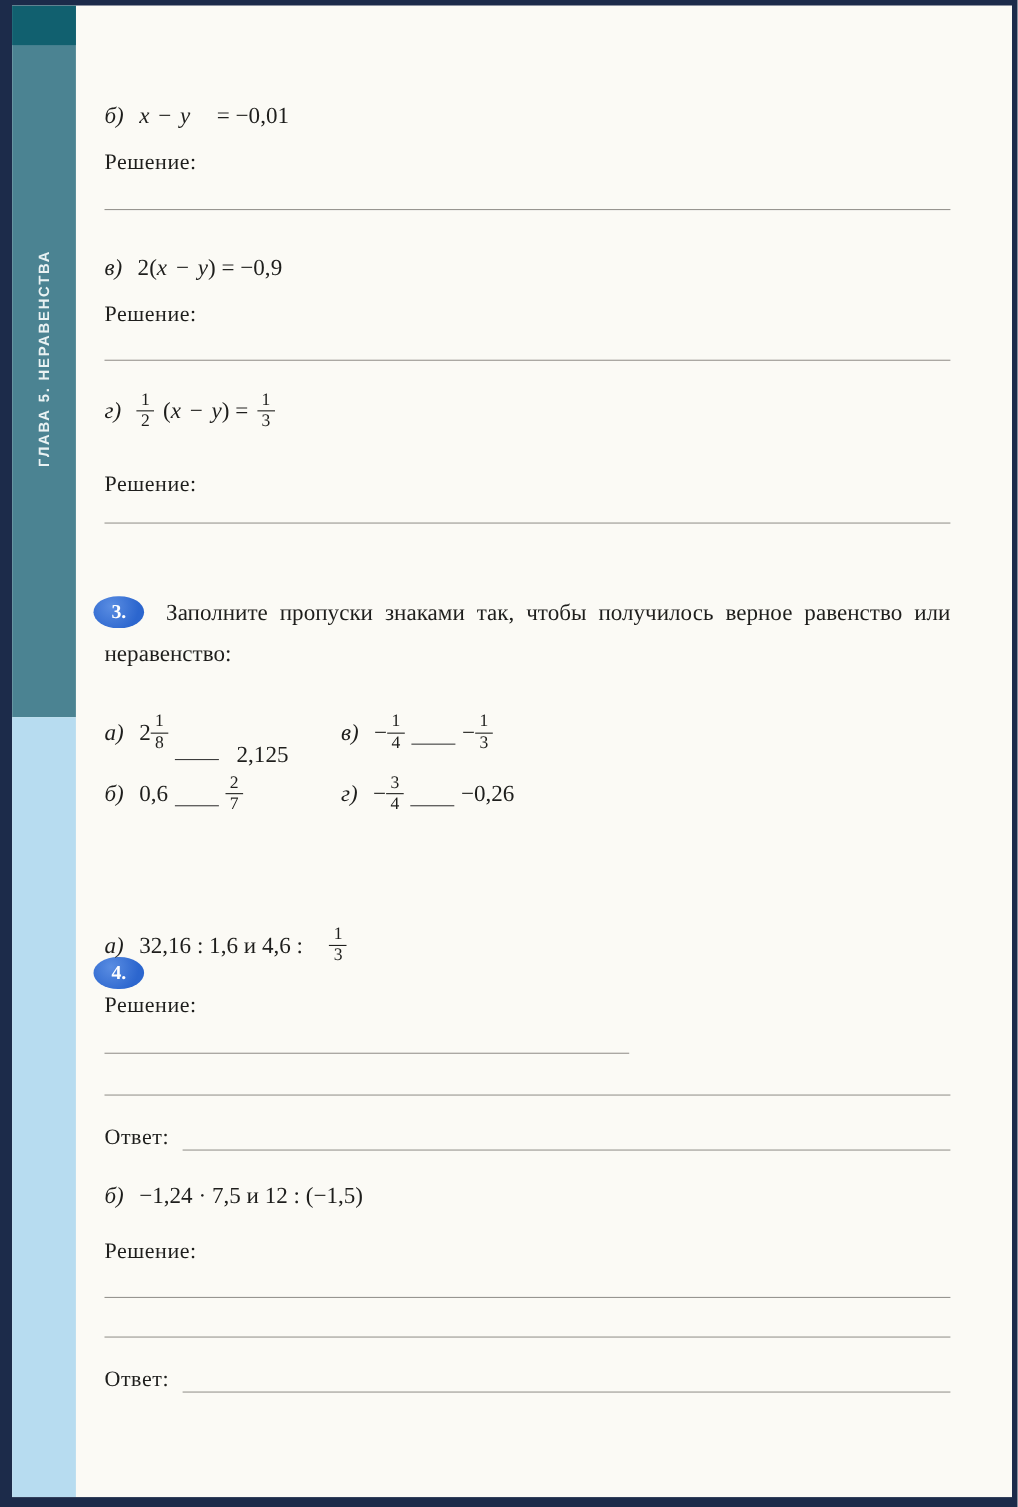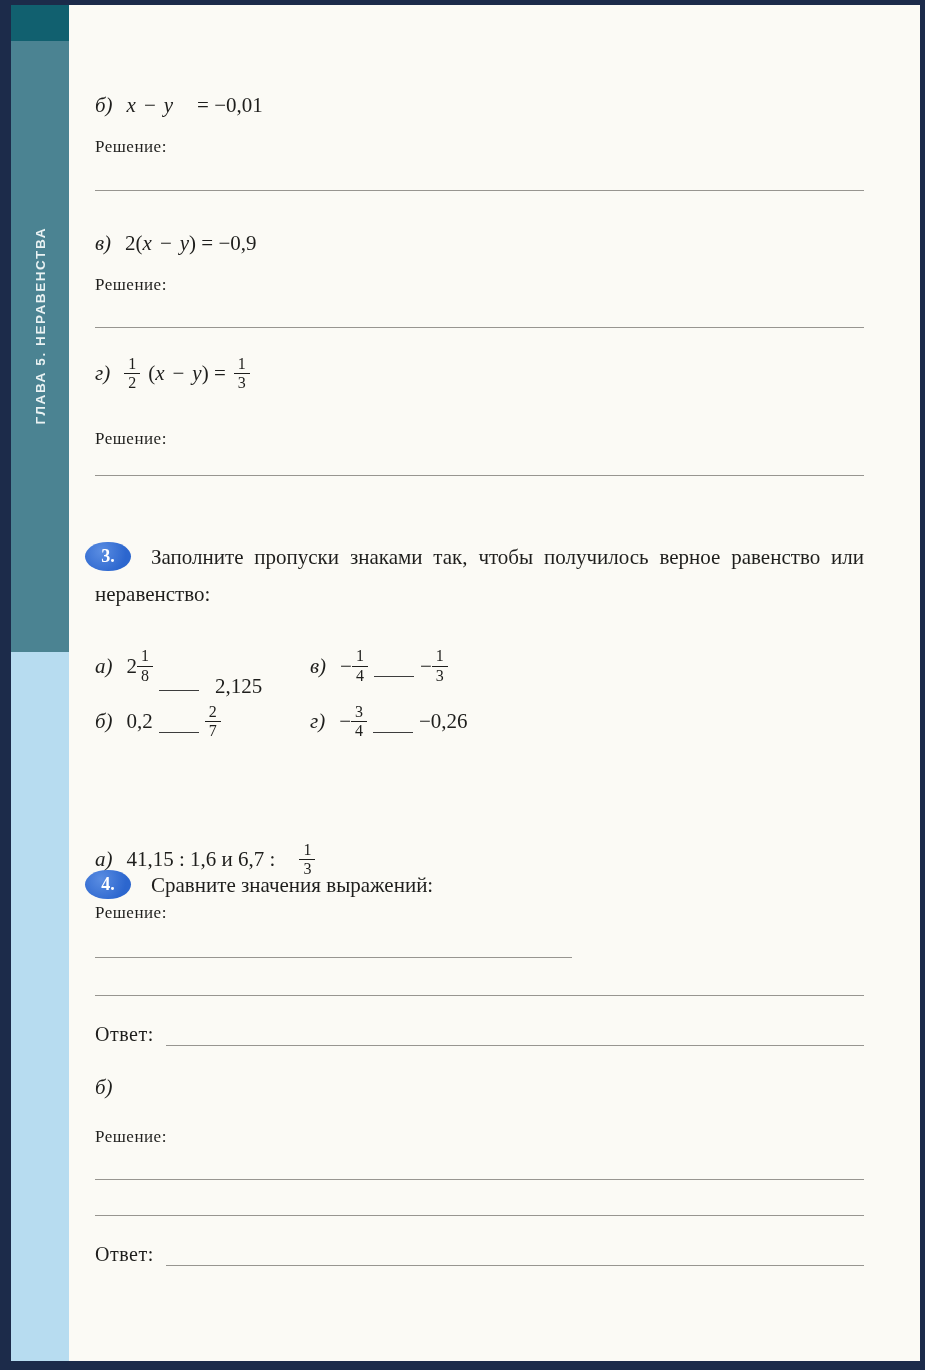--- a/index.html
+++ b/index.html
@@ -39,21 +39,21 @@
   .content { position:absolute; left:84px; top:88px; right:56px; height:1230px; }
   .blk { position:absolute; left:0; right:0; }
 
   .expr { display:flex; align-items:center; font-size:21px; }
   .lbl { font-style:italic; margin-right:14px; }
   .mi  { font-style:italic; }
   .op  { margin:0 8px; }
   .ml8 { margin-left:24px; }
   .mr8 { margin-right:8px; }
 
-  .solution { font-size:17px; letter-spacing:0.5px; }
+  .solution { font-size:20px; letter-spacing:0.5px; }
 
   .rule { position:absolute; left:0; right:0; border-top:1px solid #979590; height:0; }
   .rule.partial { right:auto; width:62%; }
 
   .frac { display:inline-flex; flex-direction:column; align-items:center;
           font-size:16px; line-height:1.15; vertical-align:middle; }
   .frac .num { display:block; padding:0 4px; border-bottom:1.3px solid currentColor; }
   .frac .den { display:block; padding:0 4px; }
 
   .task-para {
@@ -170,62 +170,62 @@
         <span class="frac">
           <span class="num">1</span>
           <span class="den">3</span>
         </span>
       </span>
     </div>
 
     <div class="blk t3-row" style="top:610px">
       <span class="t3-cell first">
         <span class="lbl">б)</span>
-        <span>0,2</span>
+        <span>0,6</span>
         <span class="blank"></span>
         <span class="frac">
           <span class="num">2</span>
           <span class="den">7</span>
         </span>
       </span>
       <span class="t3-cell">
         <span class="lbl">г)</span>
         <span>−</span>
         <span class="frac">
           <span class="num">3</span>
           <span class="den">4</span>
         </span>
         <span class="blank"></span>
         <span>−0,26</span>
       </span>
     </div>
 
     <div class="blk task-para" style="top:700px">
       <span class="badge">4.</span>
-      <span>Сравните значения выражений:</span>
     </div>
 
     <div class="blk expr" style="top:748px">
       <span class="lbl">а)</span>
-      <span>41,15 : 1,6 и 6,7 :</span>
+      <span>32,16 : 1,6 и 4,6 :</span>
       <span class="frac ml8">
         <span class="num">1</span>
         <span class="den">3</span>
       </span>
     </div>
     <div class="blk solution" style="top:810px">Решение:</div>
     <div class="rule partial" style="top:864px"></div>
     <div class="rule" style="top:902px"></div>
     <div class="blk answer-row" style="top:930px">
       <span>Ответ:</span>
       <span class="ansline"></span>
     </div>
 
     <div class="blk expr" style="top:982px">
       <span class="lbl">б)</span>
+      <span>−1,24 · 7,5 и 12 : (−1,5)</span>
     </div>
     <div class="blk solution" style="top:1034px">Решение:</div>
     <div class="rule" style="top:1086px"></div>
     <div class="rule" style="top:1122px"></div>
     <div class="blk answer-row" style="top:1150px">
       <span>Ответ:</span>
       <span class="ansline"></span>
     </div>
 
   </div>

